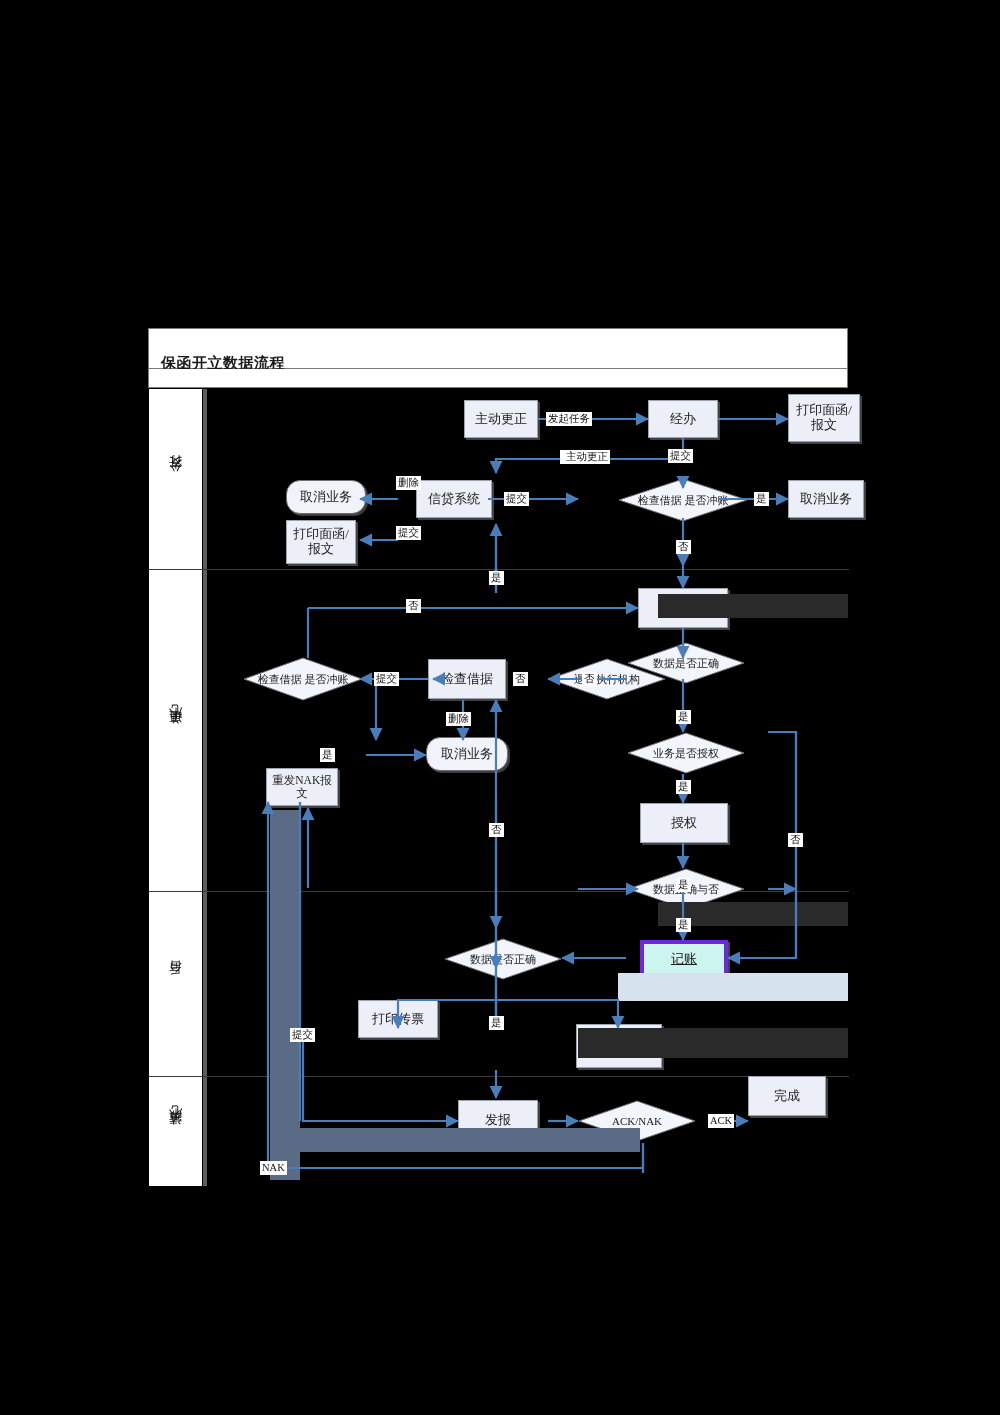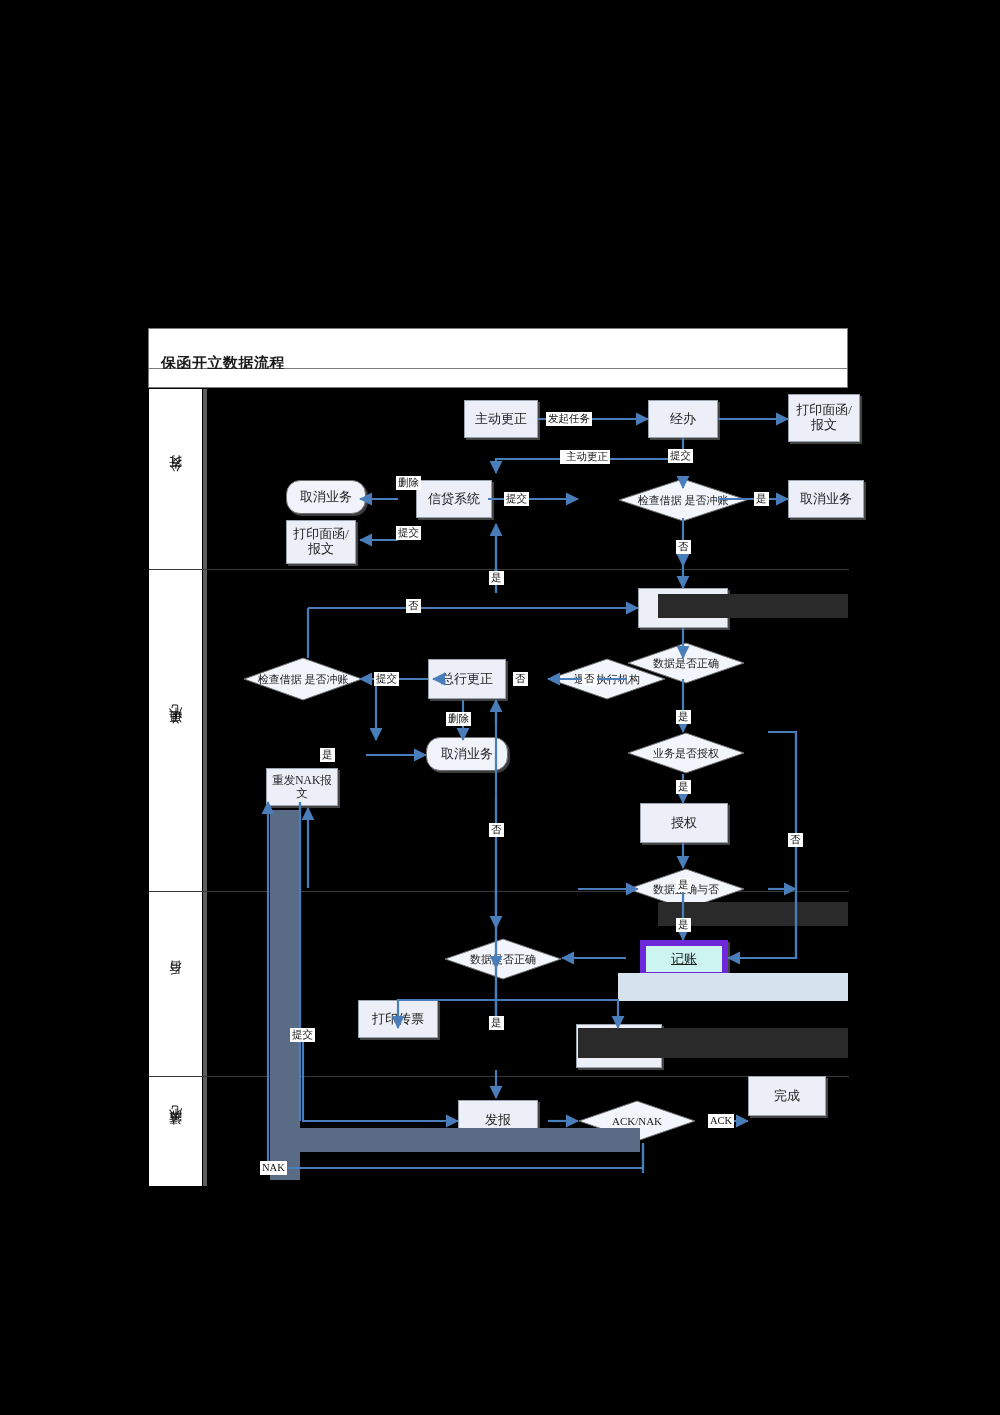--- a/index.html
+++ b/index.html
@@ -28,21 +28,21 @@
        font-size:13px;color:#111;letter-spacing:2px;}
   .lane-body{position:absolute;left:54px;top:0;right:0;bottom:0;
        border-left:4px solid #5d5d5d;box-sizing:border-box;}
 
   
   .node{position:absolute;box-sizing:border-box;display:flex;
        align-items:center;justify-content:center;text-align:center;
        font-size:13px;color:#1c1c1c;line-height:1.15;}
   .proc{background:#eceff7;border:1px solid #9aa3b0;
        box-shadow:2px 2px 0 rgba(120,120,120,.55);}
-  .proc-accent{background:#ccf5f0;border:6px solid #6d28d9;
+  .proc-accent{background:#ccf5f0;border:4px solid #6d28d9;
        box-shadow:2px 2px 0 rgba(120,120,120,.55);text-decoration:underline;}
   .term{background:#f0f3fa;border:1px solid #6f6f6f;border-radius:14px;
        box-shadow:2px 2px 0 rgba(120,120,120,.5);}
   .dec-wrap{position:absolute;}
   .dec-wrap svg{position:absolute;left:0;top:0;}
   .dec-wrap .dec-txt{position:absolute;left:0;top:0;width:100%;height:100%;
        display:flex;align-items:center;justify-content:center;text-align:center;
        font-size:11px;color:#1c1c1c;line-height:1.1;}
 
   
@@ -221,21 +221,21 @@
   <div class="dec-wrap" style="left:95px;top:329px;width:120px;height:44px;">
     <svg width="120" height="44">
         <polygon points="60,1 119,22 60,43 1,22" fill="#f2f5fb" stroke="#6e6e6e" stroke-width="1"></polygon>
       </svg>
     <div class="dec-txt small">
         <span>检查借据 是否冲账</span>
       </div>
   </div>
 
   <div class="node proc" style="left:280px;top:331px;width:78px;height:40px;">
-    <span>总行更正</span>
+    <span>检查借据</span>
     </div>
 
   <div class="dec-wrap" style="left:290px;top:329px;width:0;height:0;"></div>
 
   <div class="dec-wrap" style="left:290px;top:329px;width:0;height:0;"></div>
 
   <div class="dec-wrap" style="left:288px;top:329px;width:0;height:0;"></div>
 
   <div class="dec-wrap" style="left:290px;top:329px;width:0;height:0;"></div>
 

